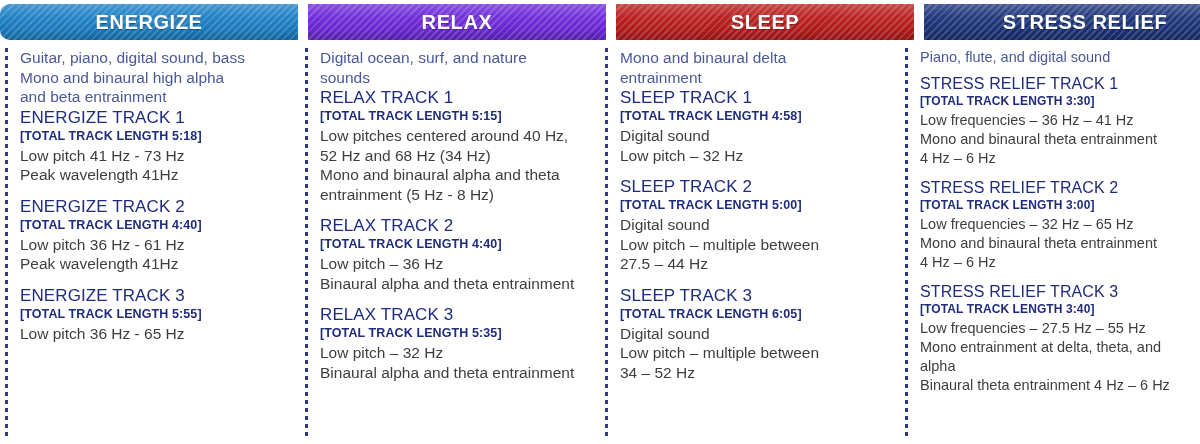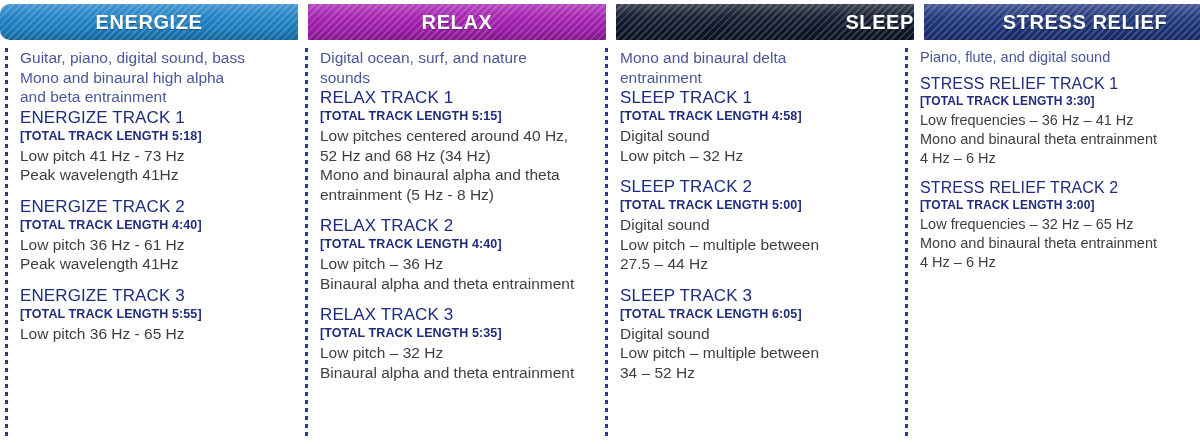--- a/index.html
+++ b/index.html
@@ -153,24 +153,24 @@
 </style>
 </head>
 <body>
 
 <div id="sheet">
 
   <div class="header-row">
       <div class="header-cell" style="background: rgb(27, 127, 196);">
         <span class="header-label">ENERGIZE</span>
       </div>
-      <div class="header-cell" style="background: #a21caf;">
+      <div class="header-cell" style="background: #6d28d9;">
         <span class="header-label">RELAX</span>
       </div>
-      <div class="header-cell" style="background: #0f172a; justify-content: flex-end;">
+      <div class="header-cell" style="background: #b91c1c;">
         <span class="header-label">SLEEP</span>
       </div>
       <div class="header-cell" style="background: rgb(27, 51, 121); padding-left: 24px;">
         <span class="header-label">STRESS RELIEF</span>
       </div>
     </div>
 
   <div class="body-row">
       <div class="col c1">
         <div class="intro">
@@ -259,16 +259,23 @@
           <div class="track-line">Mono and binaural theta entrainment</div>
           <div class="track-line">4 Hz – 6 Hz</div>
         </div>
         <div class="track">
           <div class="track-title">STRESS RELIEF TRACK 2</div>
           <div class="track-length">[TOTAL TRACK LENGTH 3:00]</div>
           <div class="track-line">Low frequencies – 32 Hz – 65 Hz</div>
           <div class="track-line">Mono and binaural theta entrainment</div>
           <div class="track-line">4 Hz – 6 Hz</div>
         </div>
+        <div class="track">
+          <div class="track-title">STRESS RELIEF TRACK 3</div>
+          <div class="track-length">[TOTAL TRACK LENGTH 3:40]</div>
+          <div class="track-line">Low frequencies – 27.5 Hz – 55 Hz</div>
+          <div class="track-line">Mono entrainment at delta, theta, and alpha</div>
+          <div class="track-line">Binaural theta entrainment 4 Hz – 6 Hz</div>
+        </div>
       </div>
     </div>
 
 </div>
 
 </body></html>

